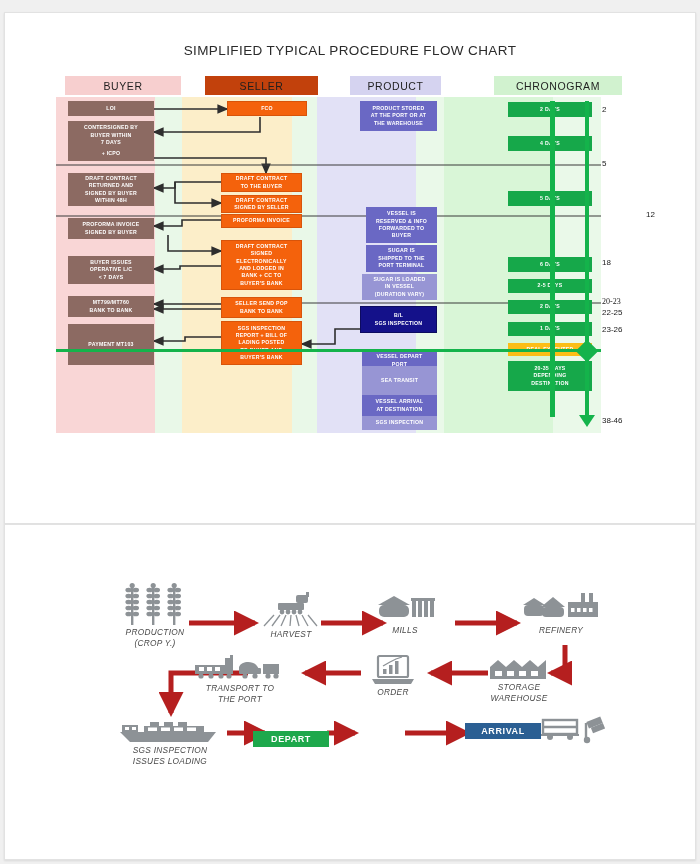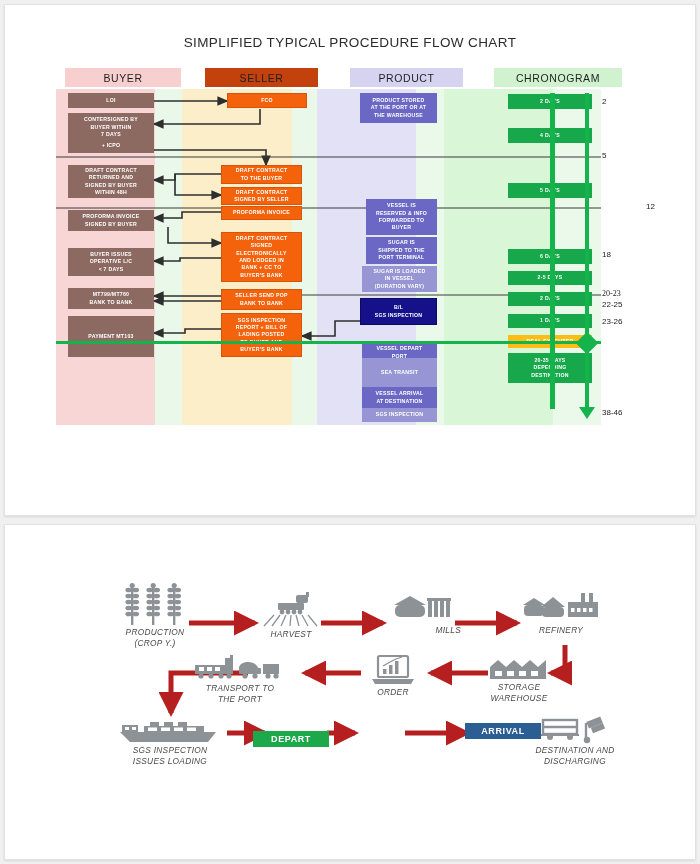--- a/index.html
+++ b/index.html
@@ -12,21 +12,21 @@
   }
 
   .page {
     position: absolute;
     left: 4px;
     width: 692px;
     background: #ffffff;
     border: 1px solid #e2e2e2;
     box-shadow: 0 1px 2px rgba(0,0,0,0.10);
   }
-  #page-top    { top: 4px;   height: 512px; }
+  #page-top    { top: 12px;   height: 512px; }
   #page-bottom { top: 524px; height: 336px; }
 
   
   .chart-title {
     position: absolute; left: 0; right: 0; top: 30px;
     text-align: center;
     font-size: 13.5px; letter-spacing: .4px;
     color: #2b2b2b;
   }
 
@@ -44,21 +44,21 @@
   .band-tail    { left: 548px; width: 48px;  background: #eaf9e9; }
 
   
   .col-head {
     position: absolute; top: 63px; height: 19px;
     display: flex; align-items: center; justify-content: center;
     font-size: 10.5px; letter-spacing: .6px; color: #1f1f1f;
   }
   .head-buyer   { left: 60px;  width: 116px; background: #f7cfcf; }
   .head-seller  { left: 200px; width: 113px; background: #c2410c; }
-  .head-product { left: 345px; width: 113px; background: #d5d3f0; }
+  .head-product { left: 345px; width: 91px; background: #d5d3f0; }
   .head-chrono  { left: 489px; width: 128px; background: #d1f2cf; }
 
   
   .box {
     position: absolute;
     display: flex; flex-direction: column;
     align-items: center; justify-content: center;
     text-align: center;
     font-size: 5.2px; line-height: 1.42;
     letter-spacing: .25px;
@@ -433,21 +433,21 @@
               <line x1="31" y1="24" x2="30" y2="35"></line>
             <line x1="36" y1="24" x2="39" y2="35"></line>
               <line x1="42" y1="24" x2="48" y2="35"></line>
             <line x1="48" y1="24" x2="57" y2="35"></line>
           </g>
         </g>
       </svg>
       <div class="sc-label">HARVEST</div>
     </div>
 
-    <div class="sc-item" style="left:376px; top:66px; width:80px;text-align:right;">
+    <div class="sc-item" style="left:360px; top:66px; width:80px;">
       <svg class="ico" width="62" height="34" viewBox="0 0 62 34">
         <g fill="#8d9296">
           <path d="M4,14 L20,5 L36,14 Z"></path>
           <rect x="5" y="14" width="30" height="12" rx="5"></rect>
           <rect x="38" y="9" width="4" height="17"></rect>
             <rect x="44" y="9" width="4" height="17"></rect>
           <rect x="50" y="9" width="4" height="17"></rect>
             <rect x="56" y="9" width="4" height="17"></rect>
           <rect x="37" y="7" width="24" height="3"></rect>
         </g>
@@ -580,22 +580,18 @@
             <circle cx="32" cy="22" r="3"></circle>
           <rect x="3" y="19" width="38" height="2"></rect>
           <g transform="rotate(-22 58 15)">
             <rect x="52" y="4" width="15" height="7"></rect>
             <rect x="54" y="11" width="13" height="6"></rect>
           </g>
           <path d="M48,8 L48,24" stroke="#8d9296" stroke-width="2.4"></path>
           <circle cx="49" cy="25" r="3.2"></circle>
         </g>
       </svg>
-      <div class="sc-label">
-        <div>DESTINATION  AND</div>
-        <div>DISCHARGING</div>
-      </div>
     </div>
 
     <div class="sc-pill pill-depart" style="left:248px; top:198px; width:76px; height:16px;">DEPART</div>
     <div class="sc-pill pill-arrival" style="left:460px; top:198px; width:76px; height:16px;">ARRIVAL</div>
   </div>
 </div>
 
 </body></html>

